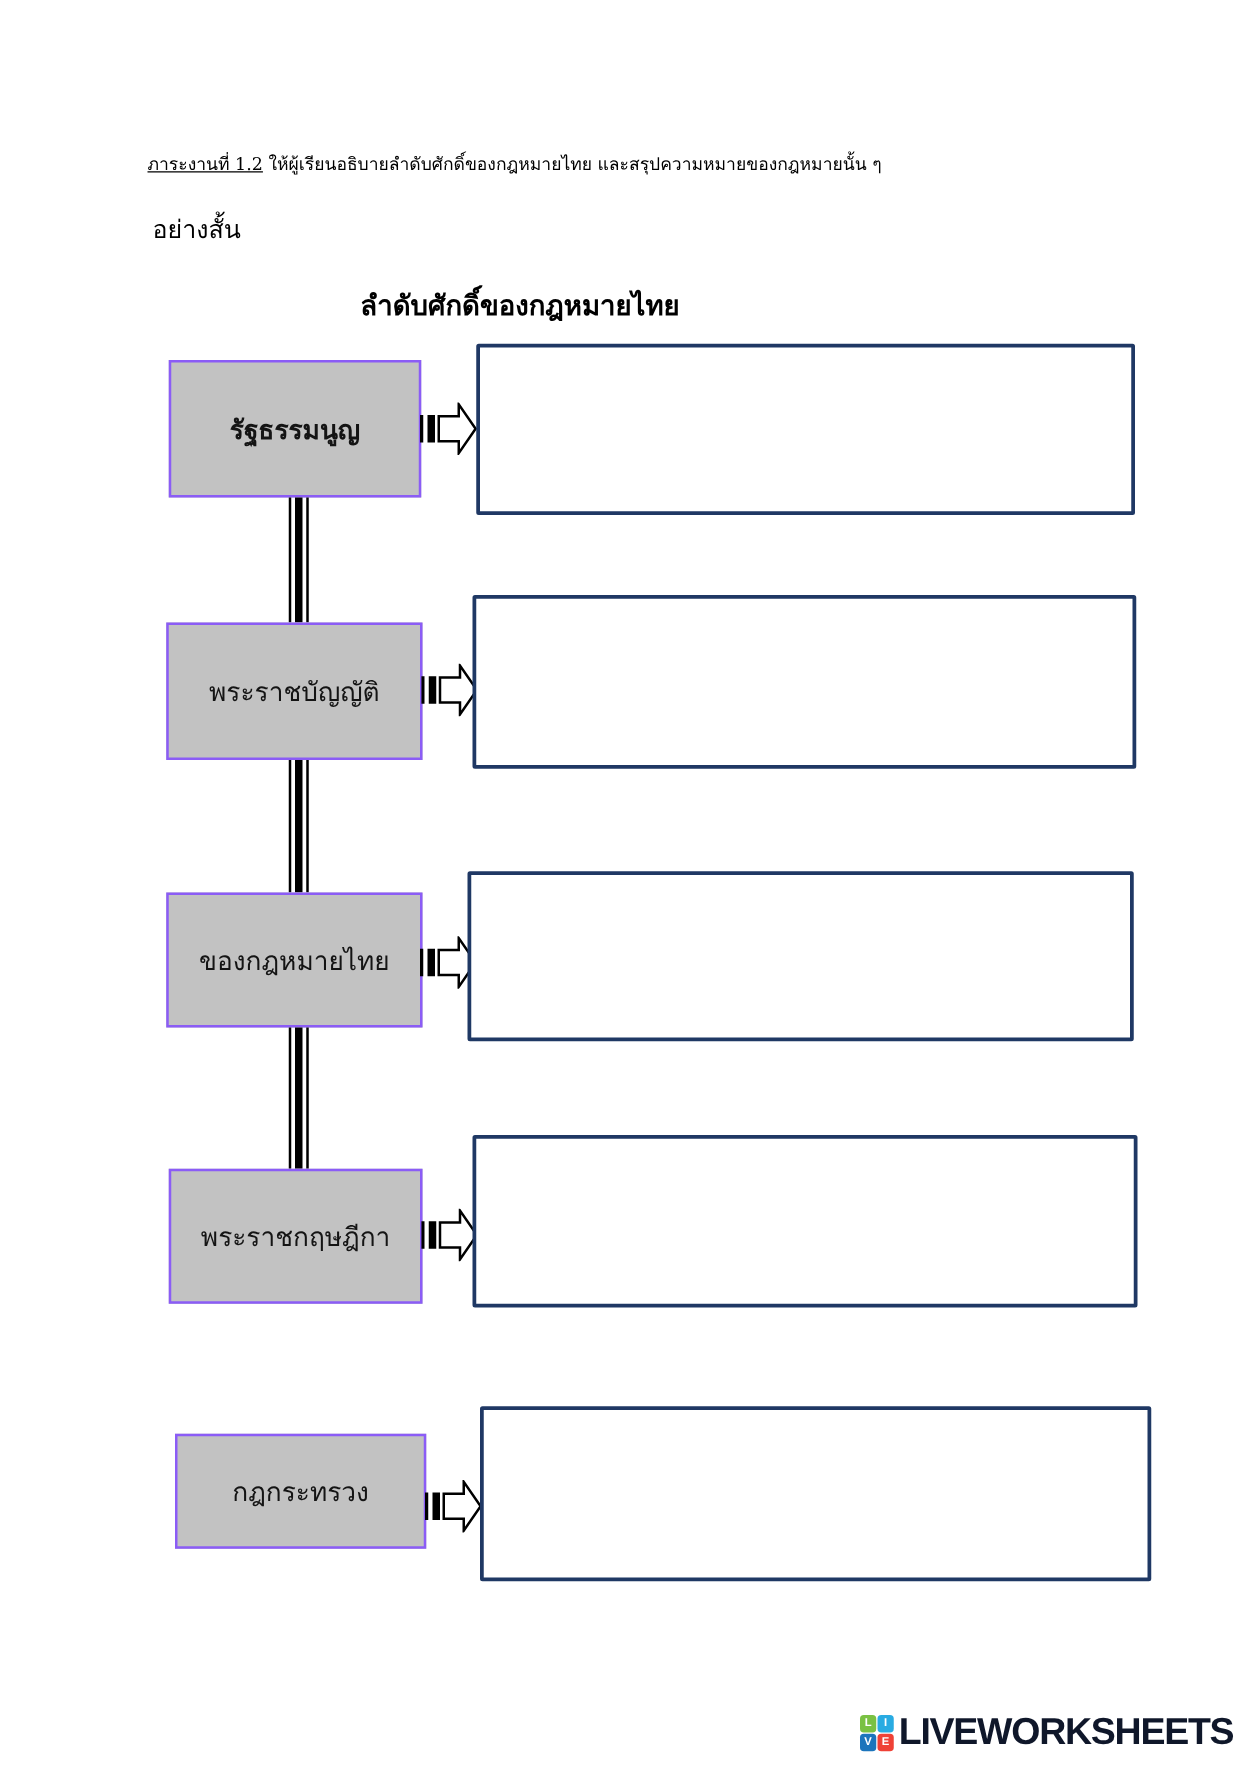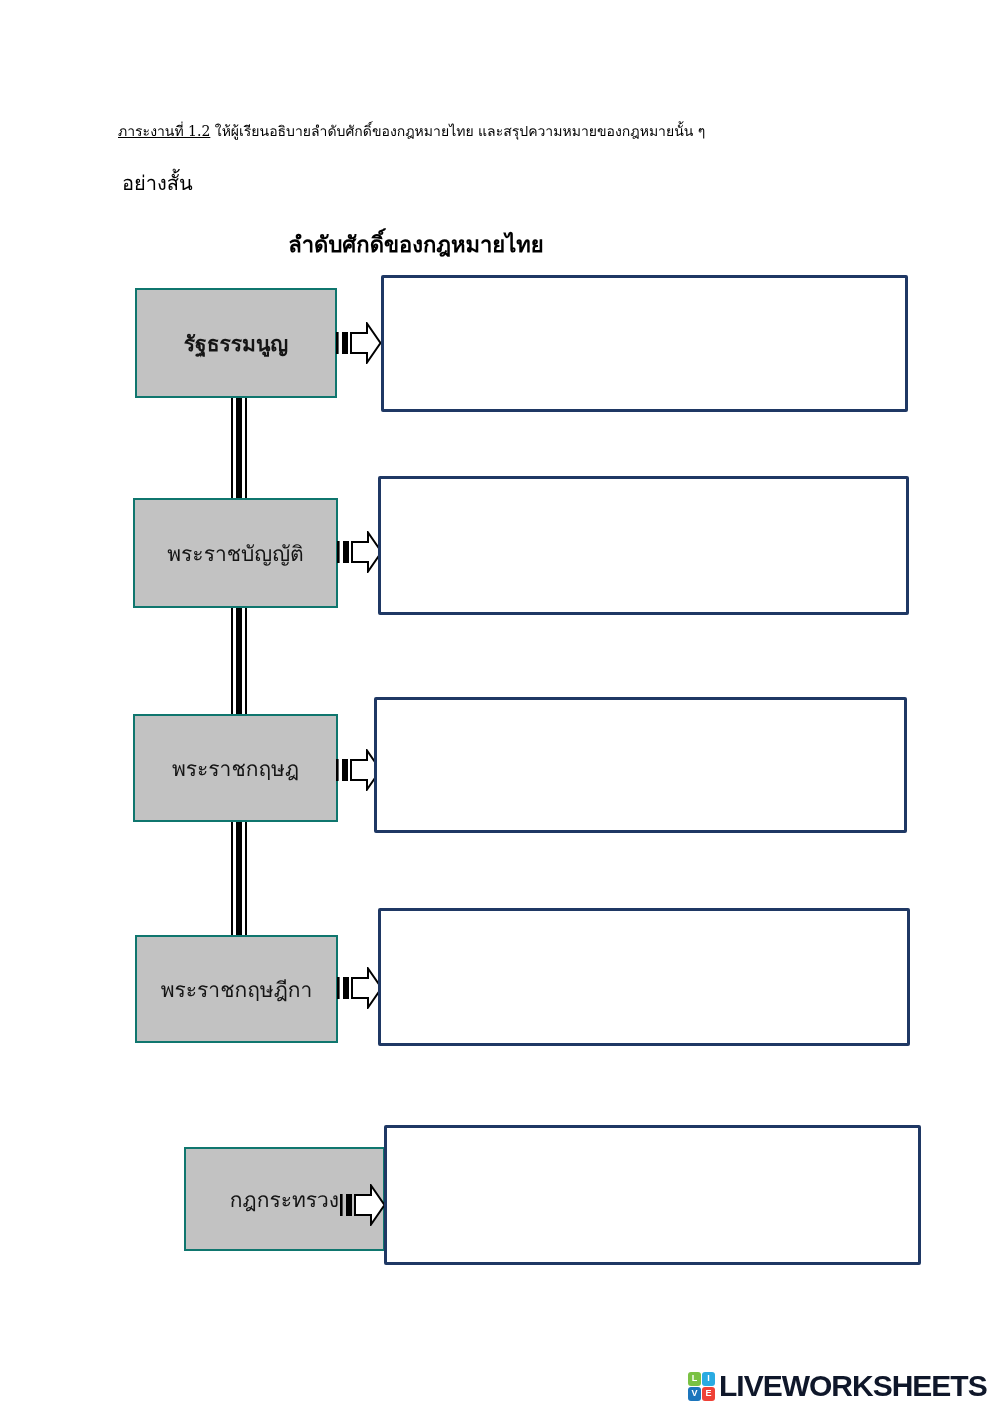--- a/index.html
+++ b/index.html
@@ -11,21 +11,21 @@
   
   .header-line1{position:absolute;left:118px;top:120px;font-size:14px;white-space:nowrap;}
   .task-label{text-decoration:underline;}
   .header-line2{position:absolute;left:122px;top:167px;font-size:20px;}
   .diagram-title{
     position:absolute;left:0;top:214px;width:832px;text-align:center;
     font-weight:bold;font-size:22px;margin-top:13px;
   }
   
   .label-box{
-    position:absolute;background:#c2c2c2;border:2px solid #0f766e;
+    position:absolute;background:#c2c2c2;border:2px solid #8b5cf6;
     display:flex;align-items:center;justify-content:center;
     font-size:21px;color:#141414;box-sizing:border-box;
   }
   .label-bold{font-weight:bold;}
   
   .answer-box{
     position:absolute;background:#ffffff;border:3px solid #1f3864;
     border-radius:2px;box-sizing:border-box;font-size:20px;padding:8px 12px;
   }
   
@@ -95,21 +95,21 @@
   </svg>
   <div class="answer-box" style="left:378px;top:476px;width:531px;height:139px;"></div>
 
   <div class="connector" style="left:231px;top:608px;height:106px;">
     <div class="bar bar-thin"></div>
       <div class="bar bar-thick"></div>
       <div class="bar bar-thin"></div>
   </div>
 
   <div class="label-box" style="left:133px;top:714px;width:205px;height:108px;">
-    <span>พระราชกฤษฎ</span>
+    <span>ของกฎหมายไทย</span>
   </div>
   <svg class="arrow" style="left:336px;top:749px;" viewBox="0 0 46 42">
     <rect x="0" y="10" width="2.6" height="22" fill="#000"></rect>
     <rect x="6" y="10" width="6" height="22" fill="#000"></rect>
     <path d="M15 11 H31 V1.5 L44.5 21 L31 40.5 V31 H15 Z" fill="#fff" stroke="#000" stroke-width="2"></path>
   </svg>
   <div class="answer-box" style="left:374px;top:697px;width:533px;height:136px;"></div>
 
   <div class="connector" style="left:231px;top:822px;height:113px;">
     <div class="bar bar-thin"></div>
@@ -120,21 +120,21 @@
   <div class="label-box" style="left:135px;top:935px;width:203px;height:108px;">
     <span>พระราชกฤษฎีกา</span>
   </div>
   <svg class="arrow" style="left:337px;top:967px;" viewBox="0 0 46 42">
     <rect x="0" y="10" width="2.6" height="22" fill="#000"></rect>
     <rect x="6" y="10" width="6" height="22" fill="#000"></rect>
     <path d="M15 11 H31 V1.5 L44.5 21 L31 40.5 V31 H15 Z" fill="#fff" stroke="#000" stroke-width="2"></path>
   </svg>
   <div class="answer-box" style="left:378px;top:908px;width:532px;height:138px;"></div>
 
-  <div class="label-box" style="left:140px;top:1147px;width:201px;height:104px;margin-left:44px;">
+  <div class="label-box" style="left:140px;top:1147px;width:201px;height:92px;">
     <span>กฎกระทรวง</span>
   </div>
   <svg class="arrow" style="left:340px;top:1184px;" viewBox="0 0 46 42">
     <rect x="0" y="10" width="2.6" height="22" fill="#000"></rect>
     <rect x="6" y="10" width="6" height="22" fill="#000"></rect>
     <path d="M15 11 H31 V1.5 L44.5 21 L31 40.5 V31 H15 Z" fill="#fff" stroke="#000" stroke-width="2"></path>
   </svg>
   <div class="answer-box" style="left:384px;top:1125px;width:537px;height:140px;"></div>
 
   <div class="brand">

